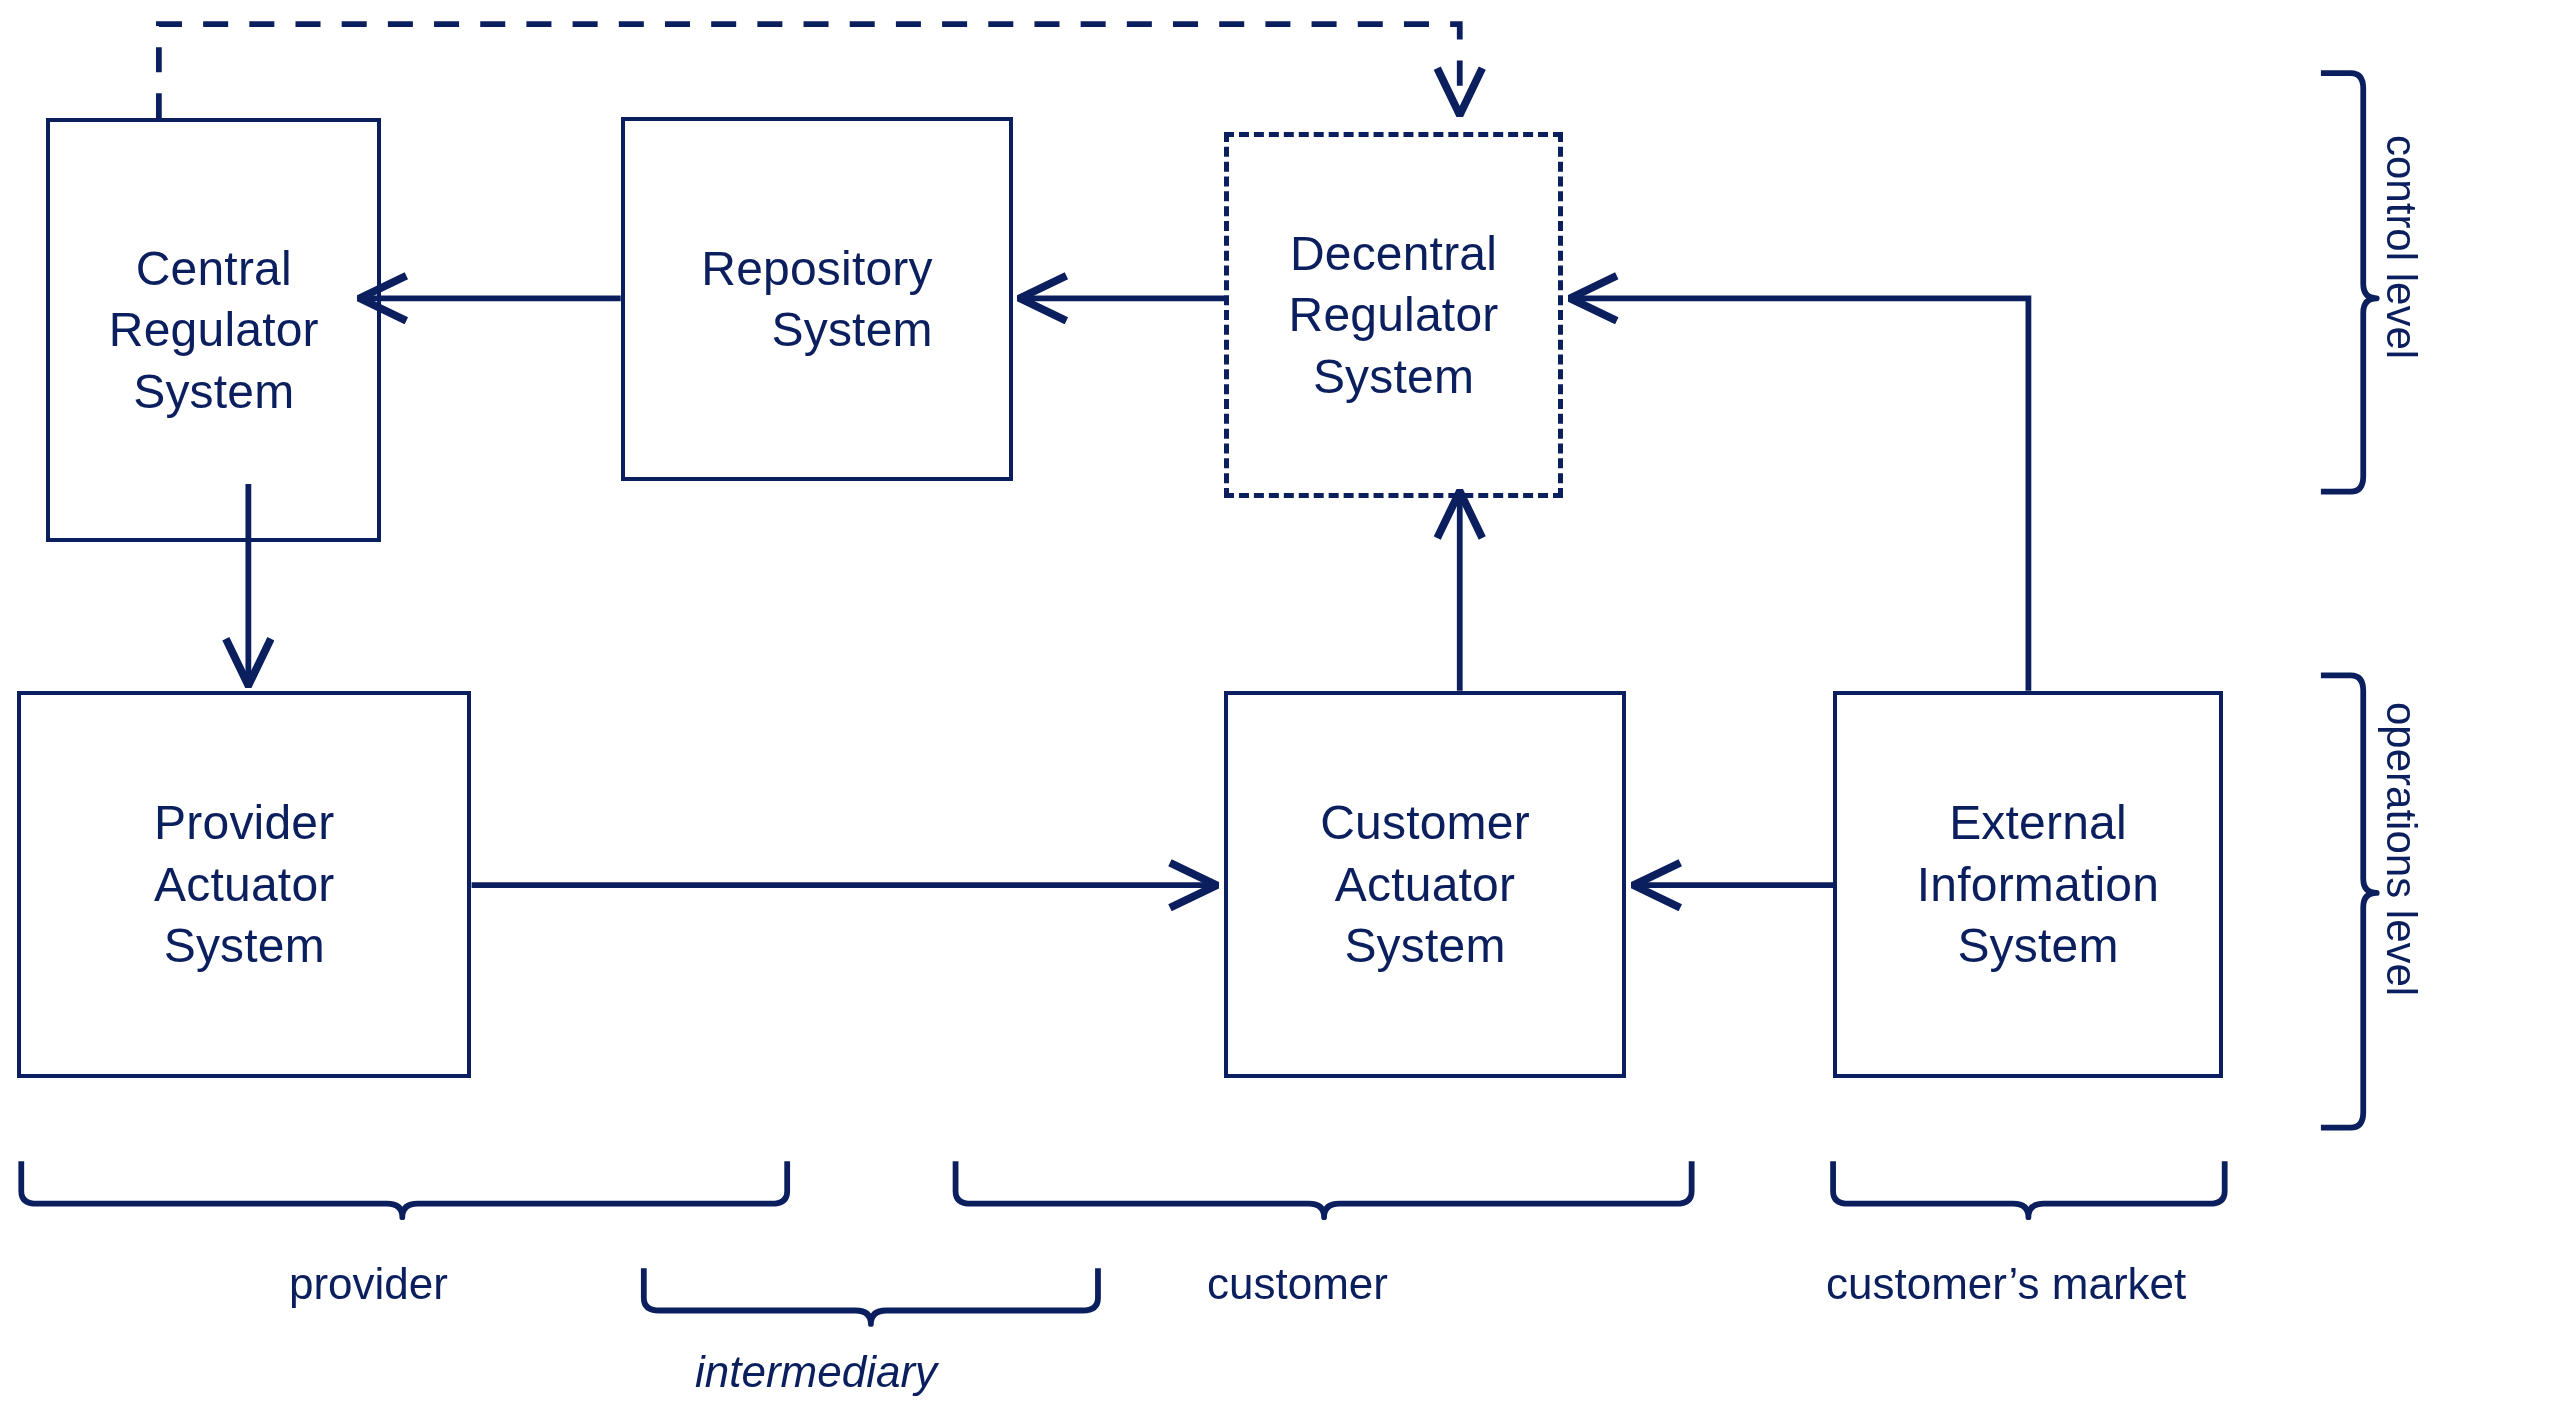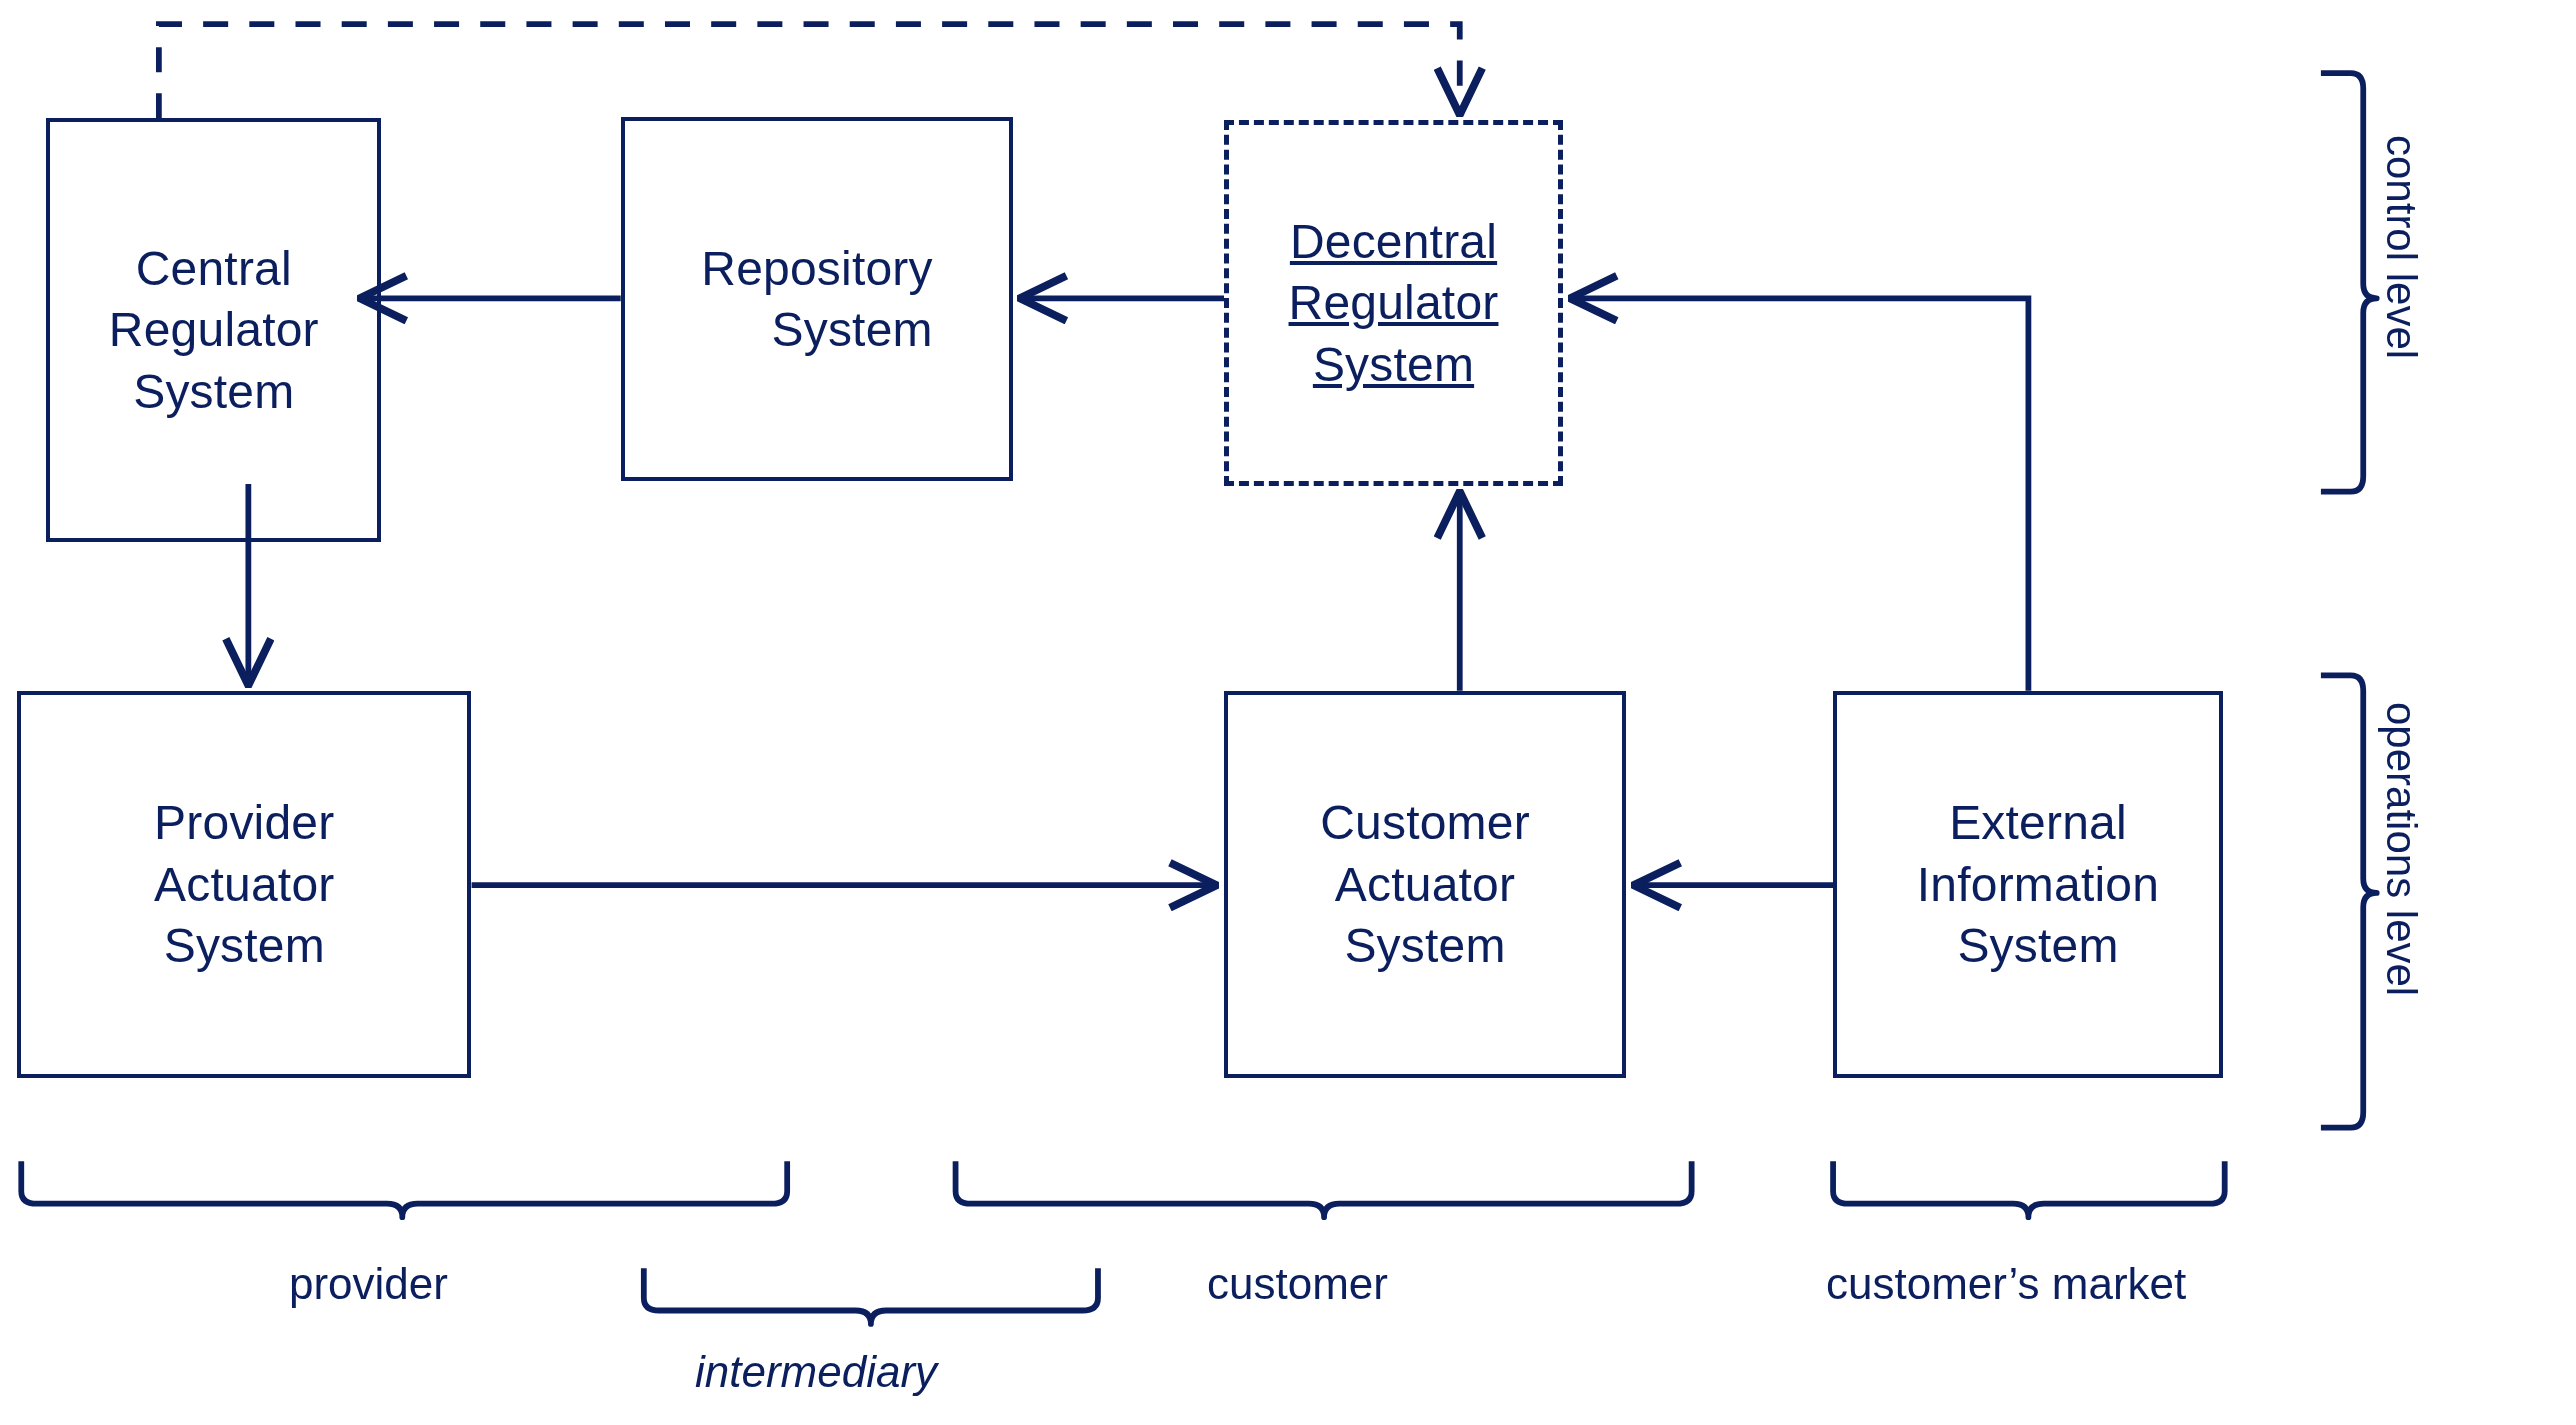--- a/index.html
+++ b/index.html
@@ -99,21 +99,21 @@
     <span class="lbl">Central
 Regulator
 System</span>
   </div>
 
   <div class="node" style="left:621px;top:117px;width:392px;height:364px;text-align:right;">
     <span class="lbl">Repository
 System</span>
   </div>
 
-  <div class="node dashed" style="left:1224px;top:120px;width:339px;height:366px;text-decoration:underline;">
+  <div class="node dashed" style="left:1224px;top:132px;width:339px;height:366px;">
     <span class="lbl">Decentral
 Regulator
 System</span>
   </div>
 
   <div class="node" style="left:17.3px;top:691px;width:454px;height:387px;">
     <span class="lbl">Provider
 Actuator
 System</span>
   </div>

